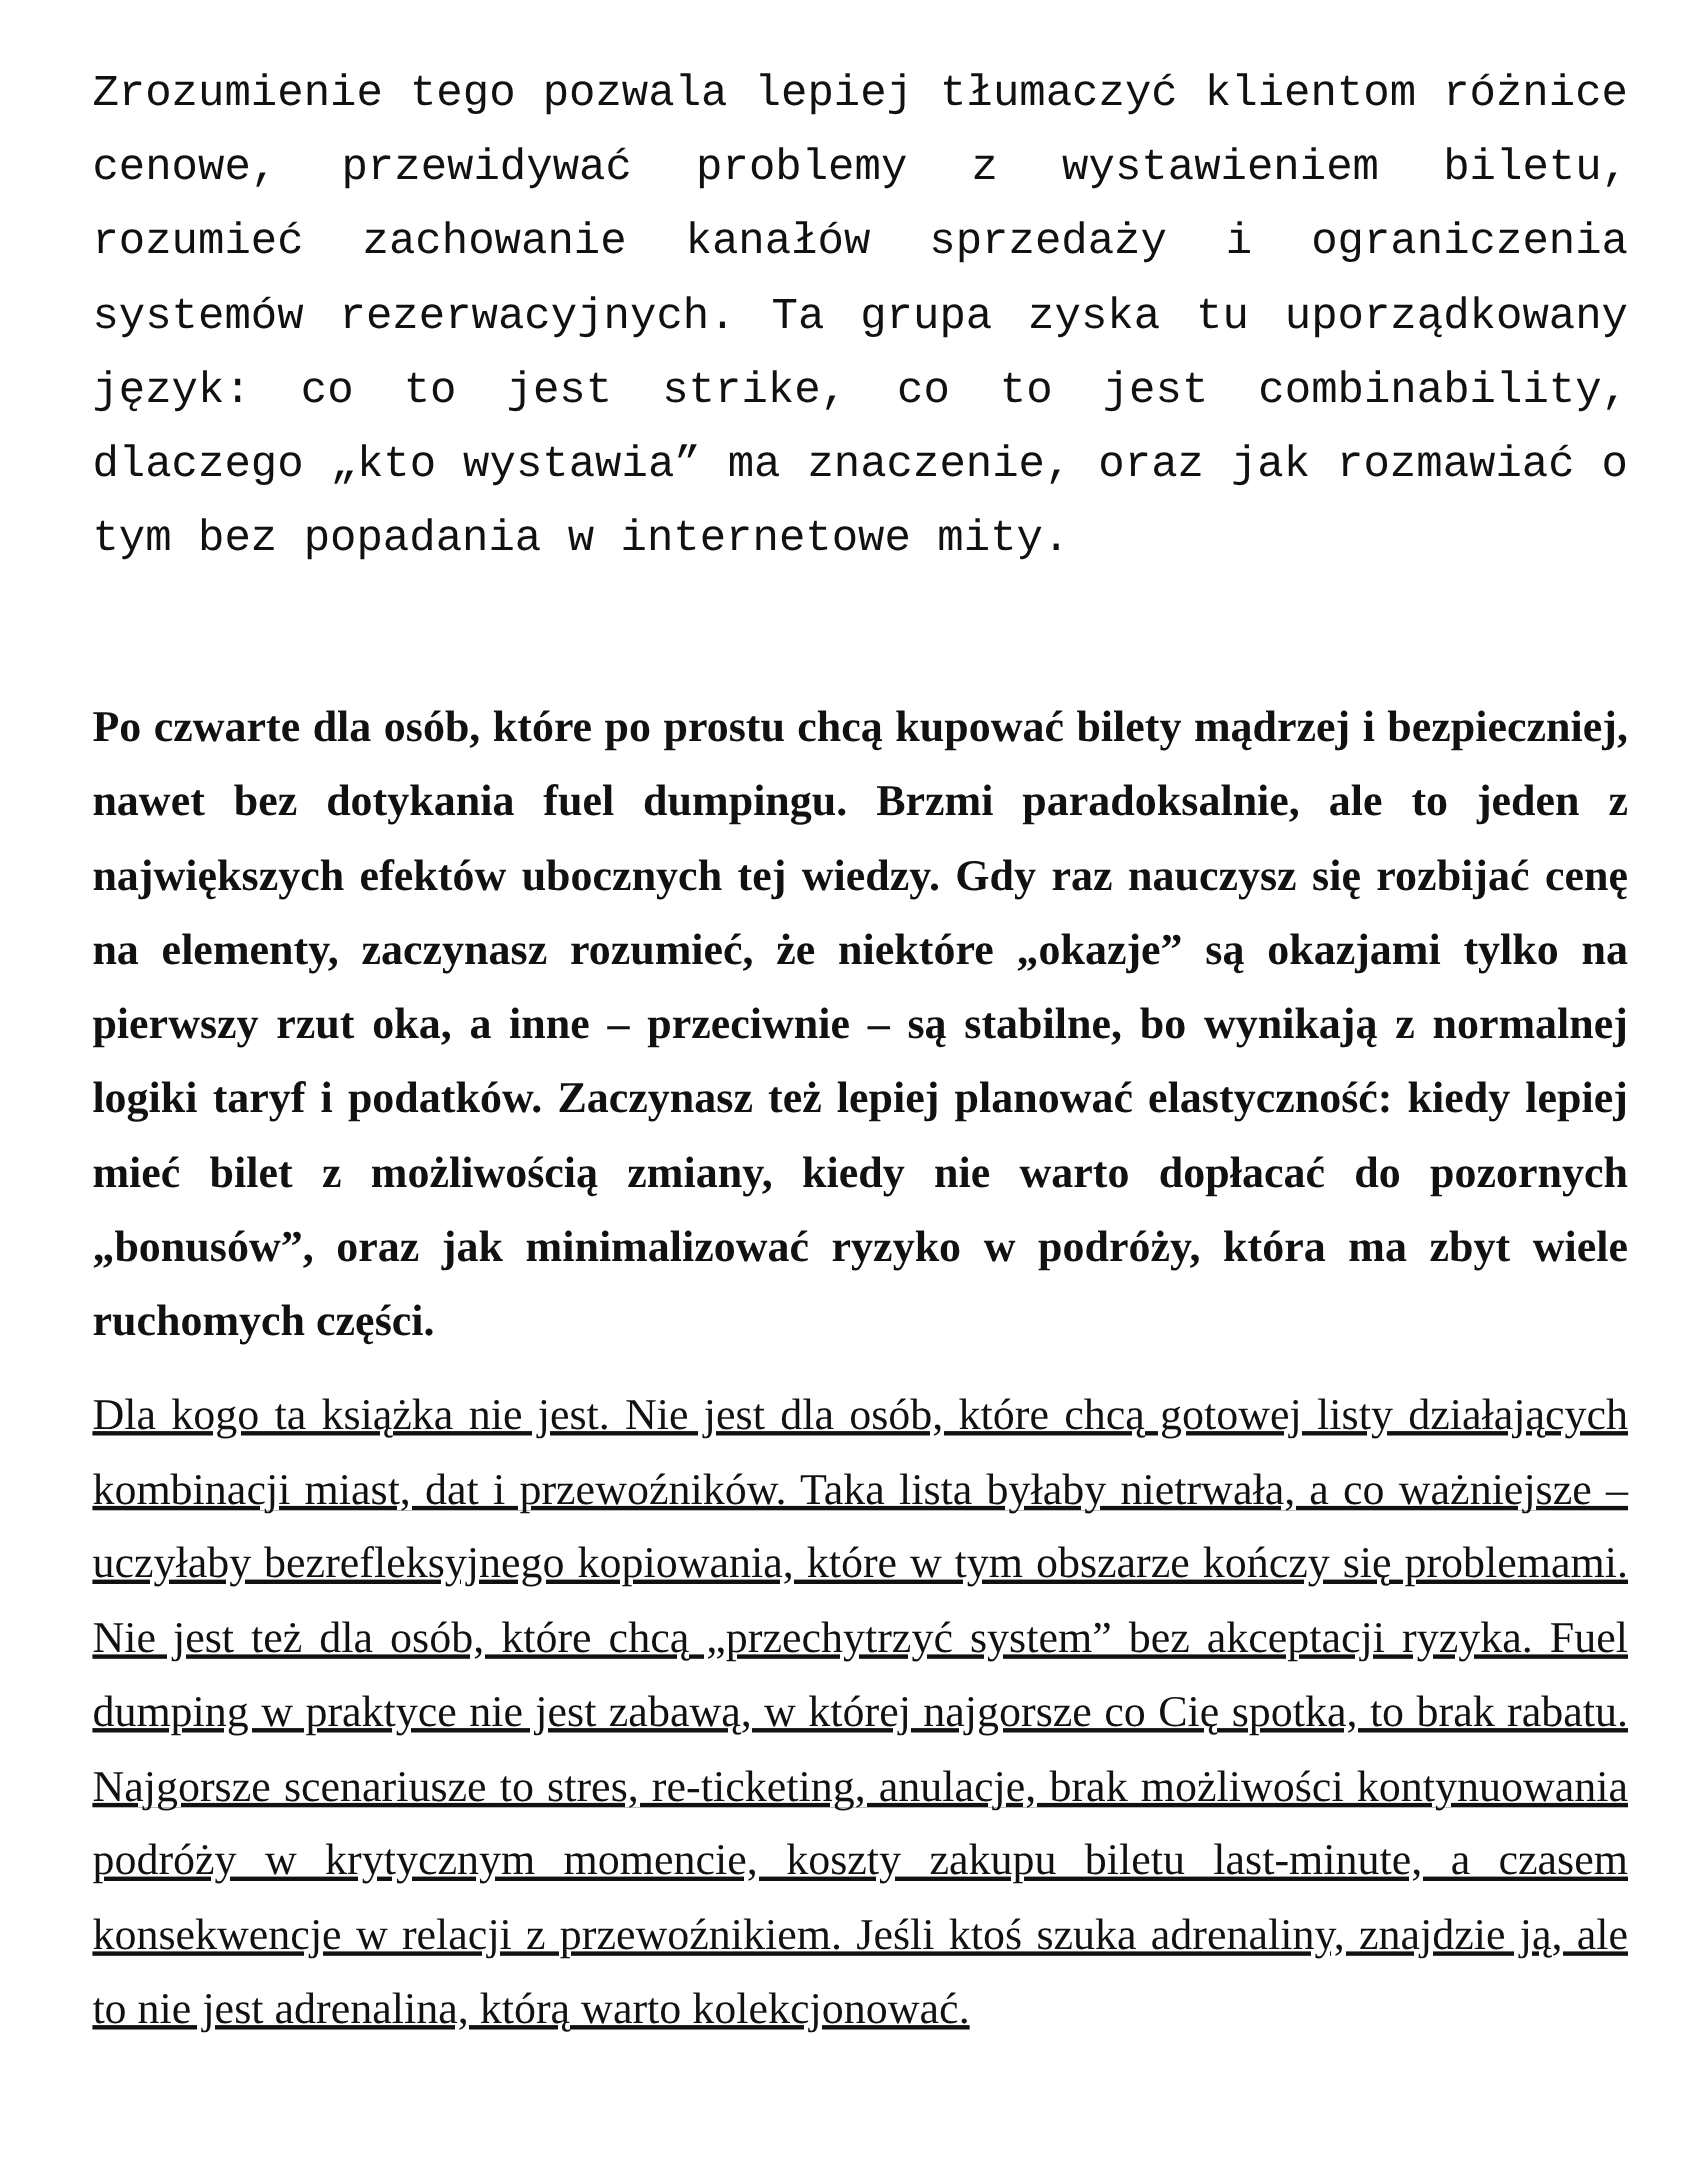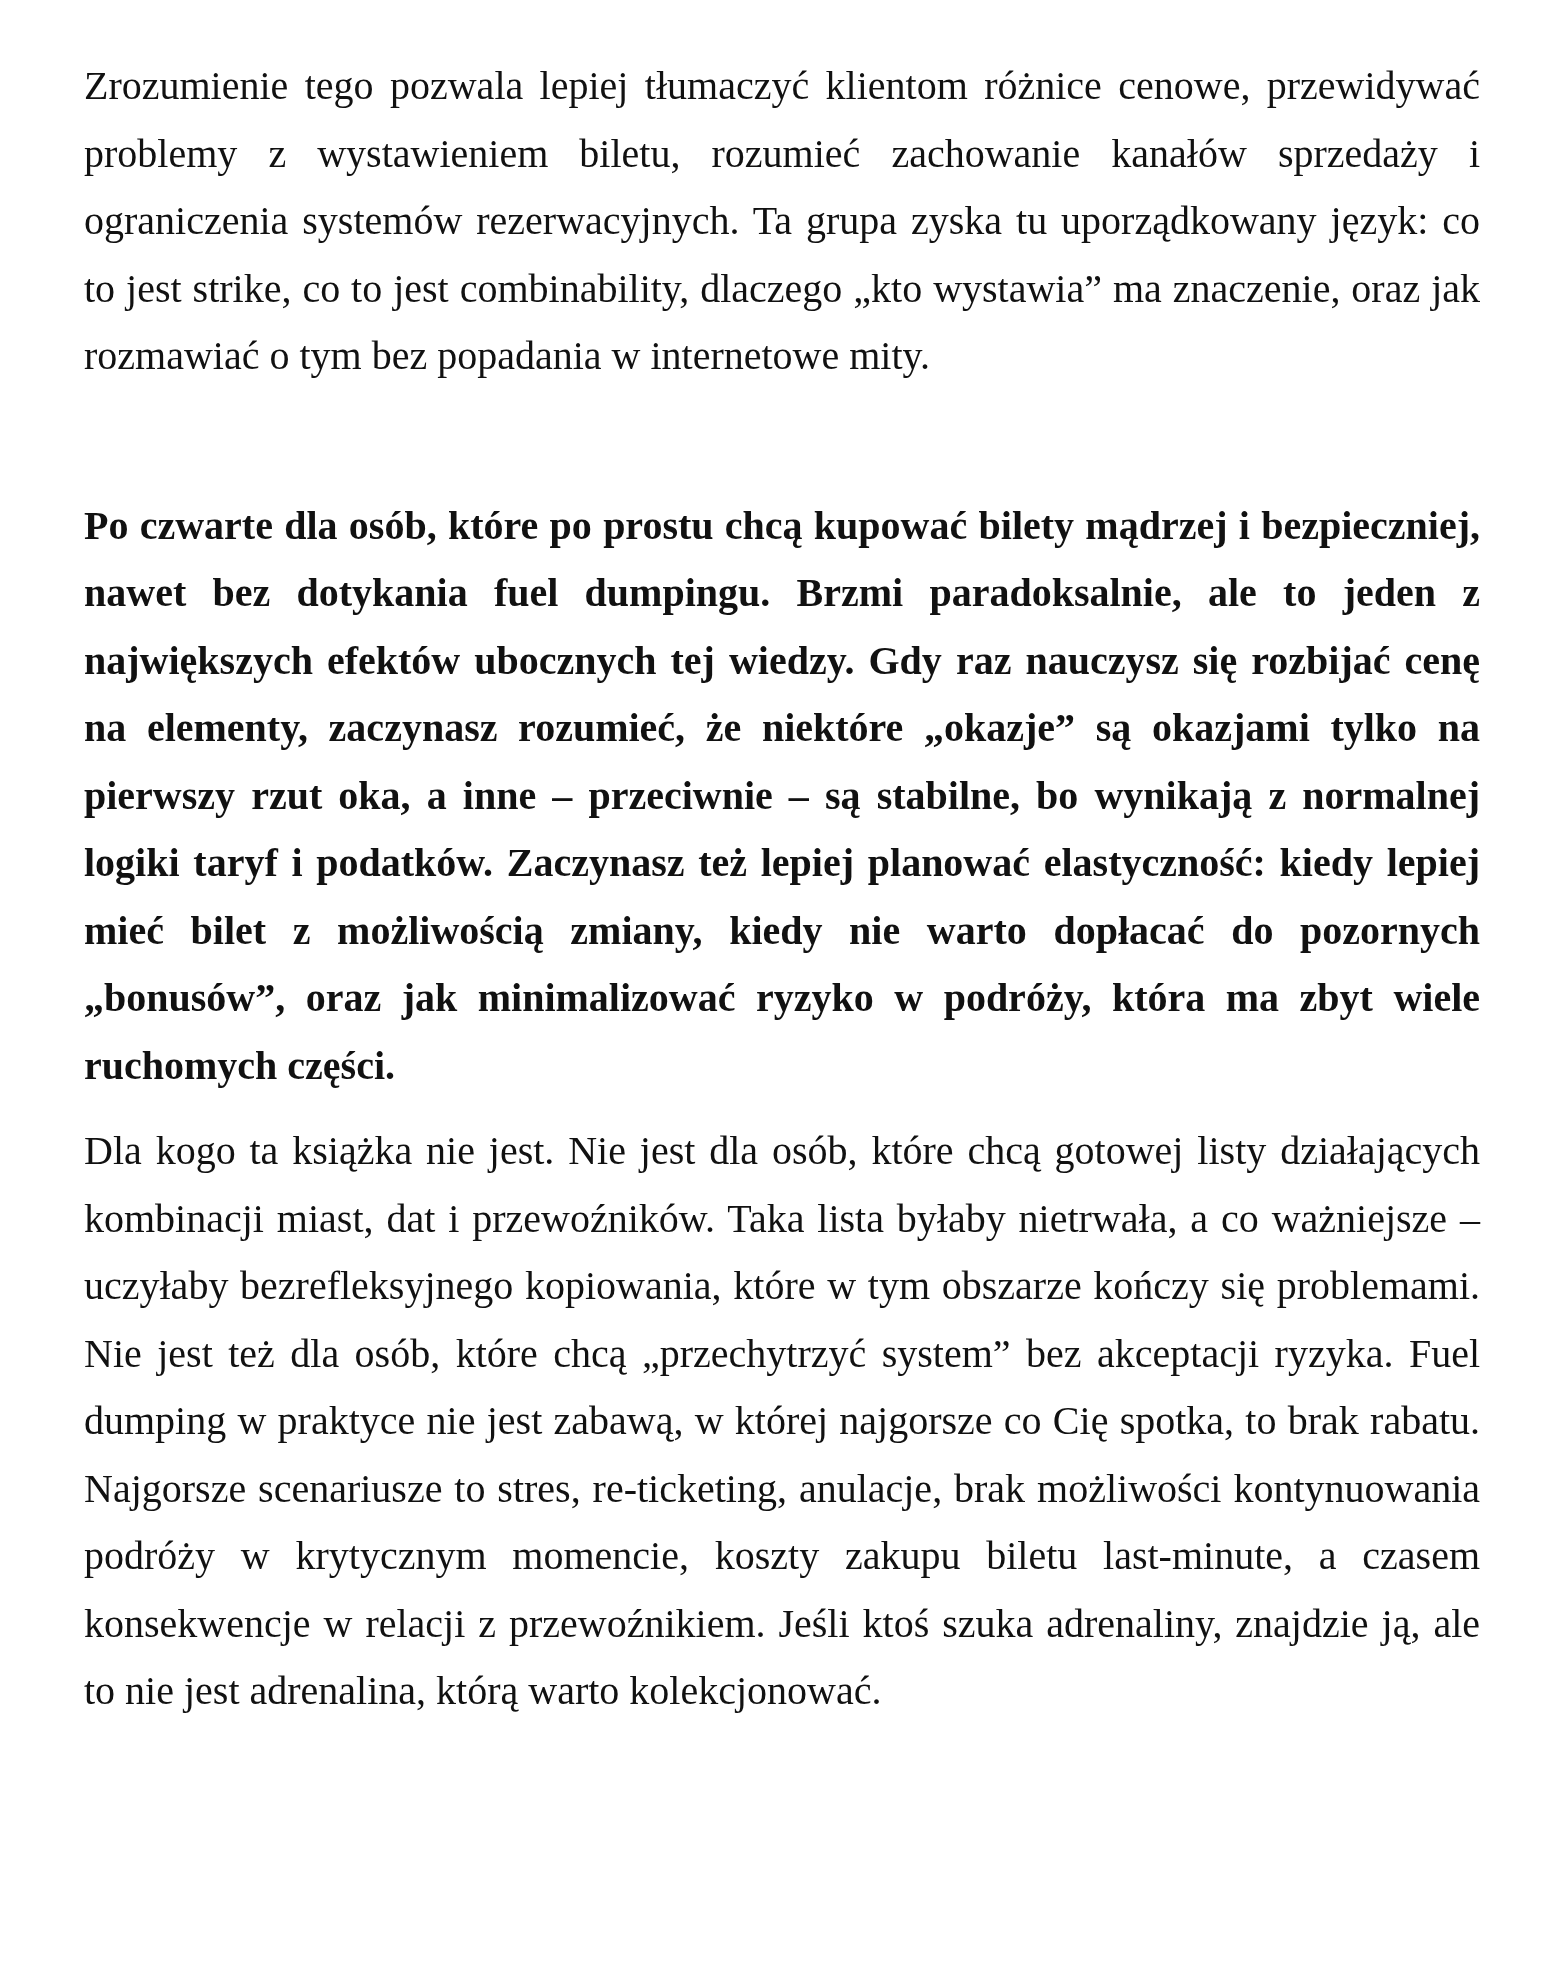--- a/index.html
+++ b/index.html
@@ -23,23 +23,23 @@
       font-size: 40px;
       line-height: 67.5px;
     }
     .para {
       margin: 0;
       text-align: justify;
       text-align-last: left;
       hyphens: none;
       word-spacing: 0;
     }
-    .para-1 { margin-bottom: 102px; }
+    .para-1 { margin-bottom: 102px; font-family: Liberation Mono, monospace; }
     .para-2 { margin-bottom: 18px; font-weight: bold; }
-    .para-3 { margin-bottom: 0; }
+    .para-3 { margin-bottom: 0; text-decoration: underline; }
   </style>
 </head>
 <body>
 
 <div class="page">
   <p class="para para-1">Zrozumienie tego pozwala lepiej tłumaczyć klientom różnice cenowe, przewidywać problemy z wystawieniem biletu, rozumieć zachowanie kanałów sprzedaży i ograniczenia systemów rezerwacyjnych. Ta grupa zyska tu uporządkowany język: co to jest strike, co to jest combinability, dlaczego „kto wystawia” ma znaczenie, oraz jak rozmawiać o tym bez popadania w internetowe mity.</p>
   <p class="para para-2">Po czwarte dla osób, które po prostu chcą kupować bilety mądrzej i bezpieczniej, nawet bez dotykania fuel dumpingu. Brzmi paradoksalnie, ale to jeden z największych efektów ubocznych tej wiedzy. Gdy raz nauczysz się rozbijać cenę na elementy, zaczynasz rozumieć, że niektóre „okazje” są okazjami tylko na pierwszy rzut oka, a inne – przeciwnie – są stabilne, bo wynikają z normalnej logiki taryf i podatków. Zaczynasz też lepiej planować elastyczność: kiedy lepiej mieć bilet z możliwością zmiany, kiedy nie warto dopłacać do pozornych „bonusów”, oraz jak minimalizować ryzyko w podróży, która ma zbyt wiele ruchomych części.</p>
   <p class="para para-3">Dla kogo ta książka nie jest. Nie jest dla osób, które chcą gotowej listy działających kombinacji miast, dat i przewoźników. Taka lista byłaby nietrwała, a co ważniejsze – uczyłaby bezrefleksyjnego kopiowania, które w tym obszarze kończy się problemami. Nie jest też dla osób, które chcą „przechytrzyć system” bez akceptacji ryzyka. Fuel dumping w praktyce nie jest zabawą, w której najgorsze co Cię spotka, to brak rabatu. Najgorsze scenariusze to stres, re-ticketing, anulacje, brak możliwości kontynuowania podróży w krytycznym momencie, koszty zakupu biletu last-minute, a czasem konsekwencje w relacji z przewoźnikiem. Jeśli ktoś szuka adrenaliny, znajdzie ją, ale to nie jest adrenalina, którą warto kolekcjonować.</p>
 </div>
 

